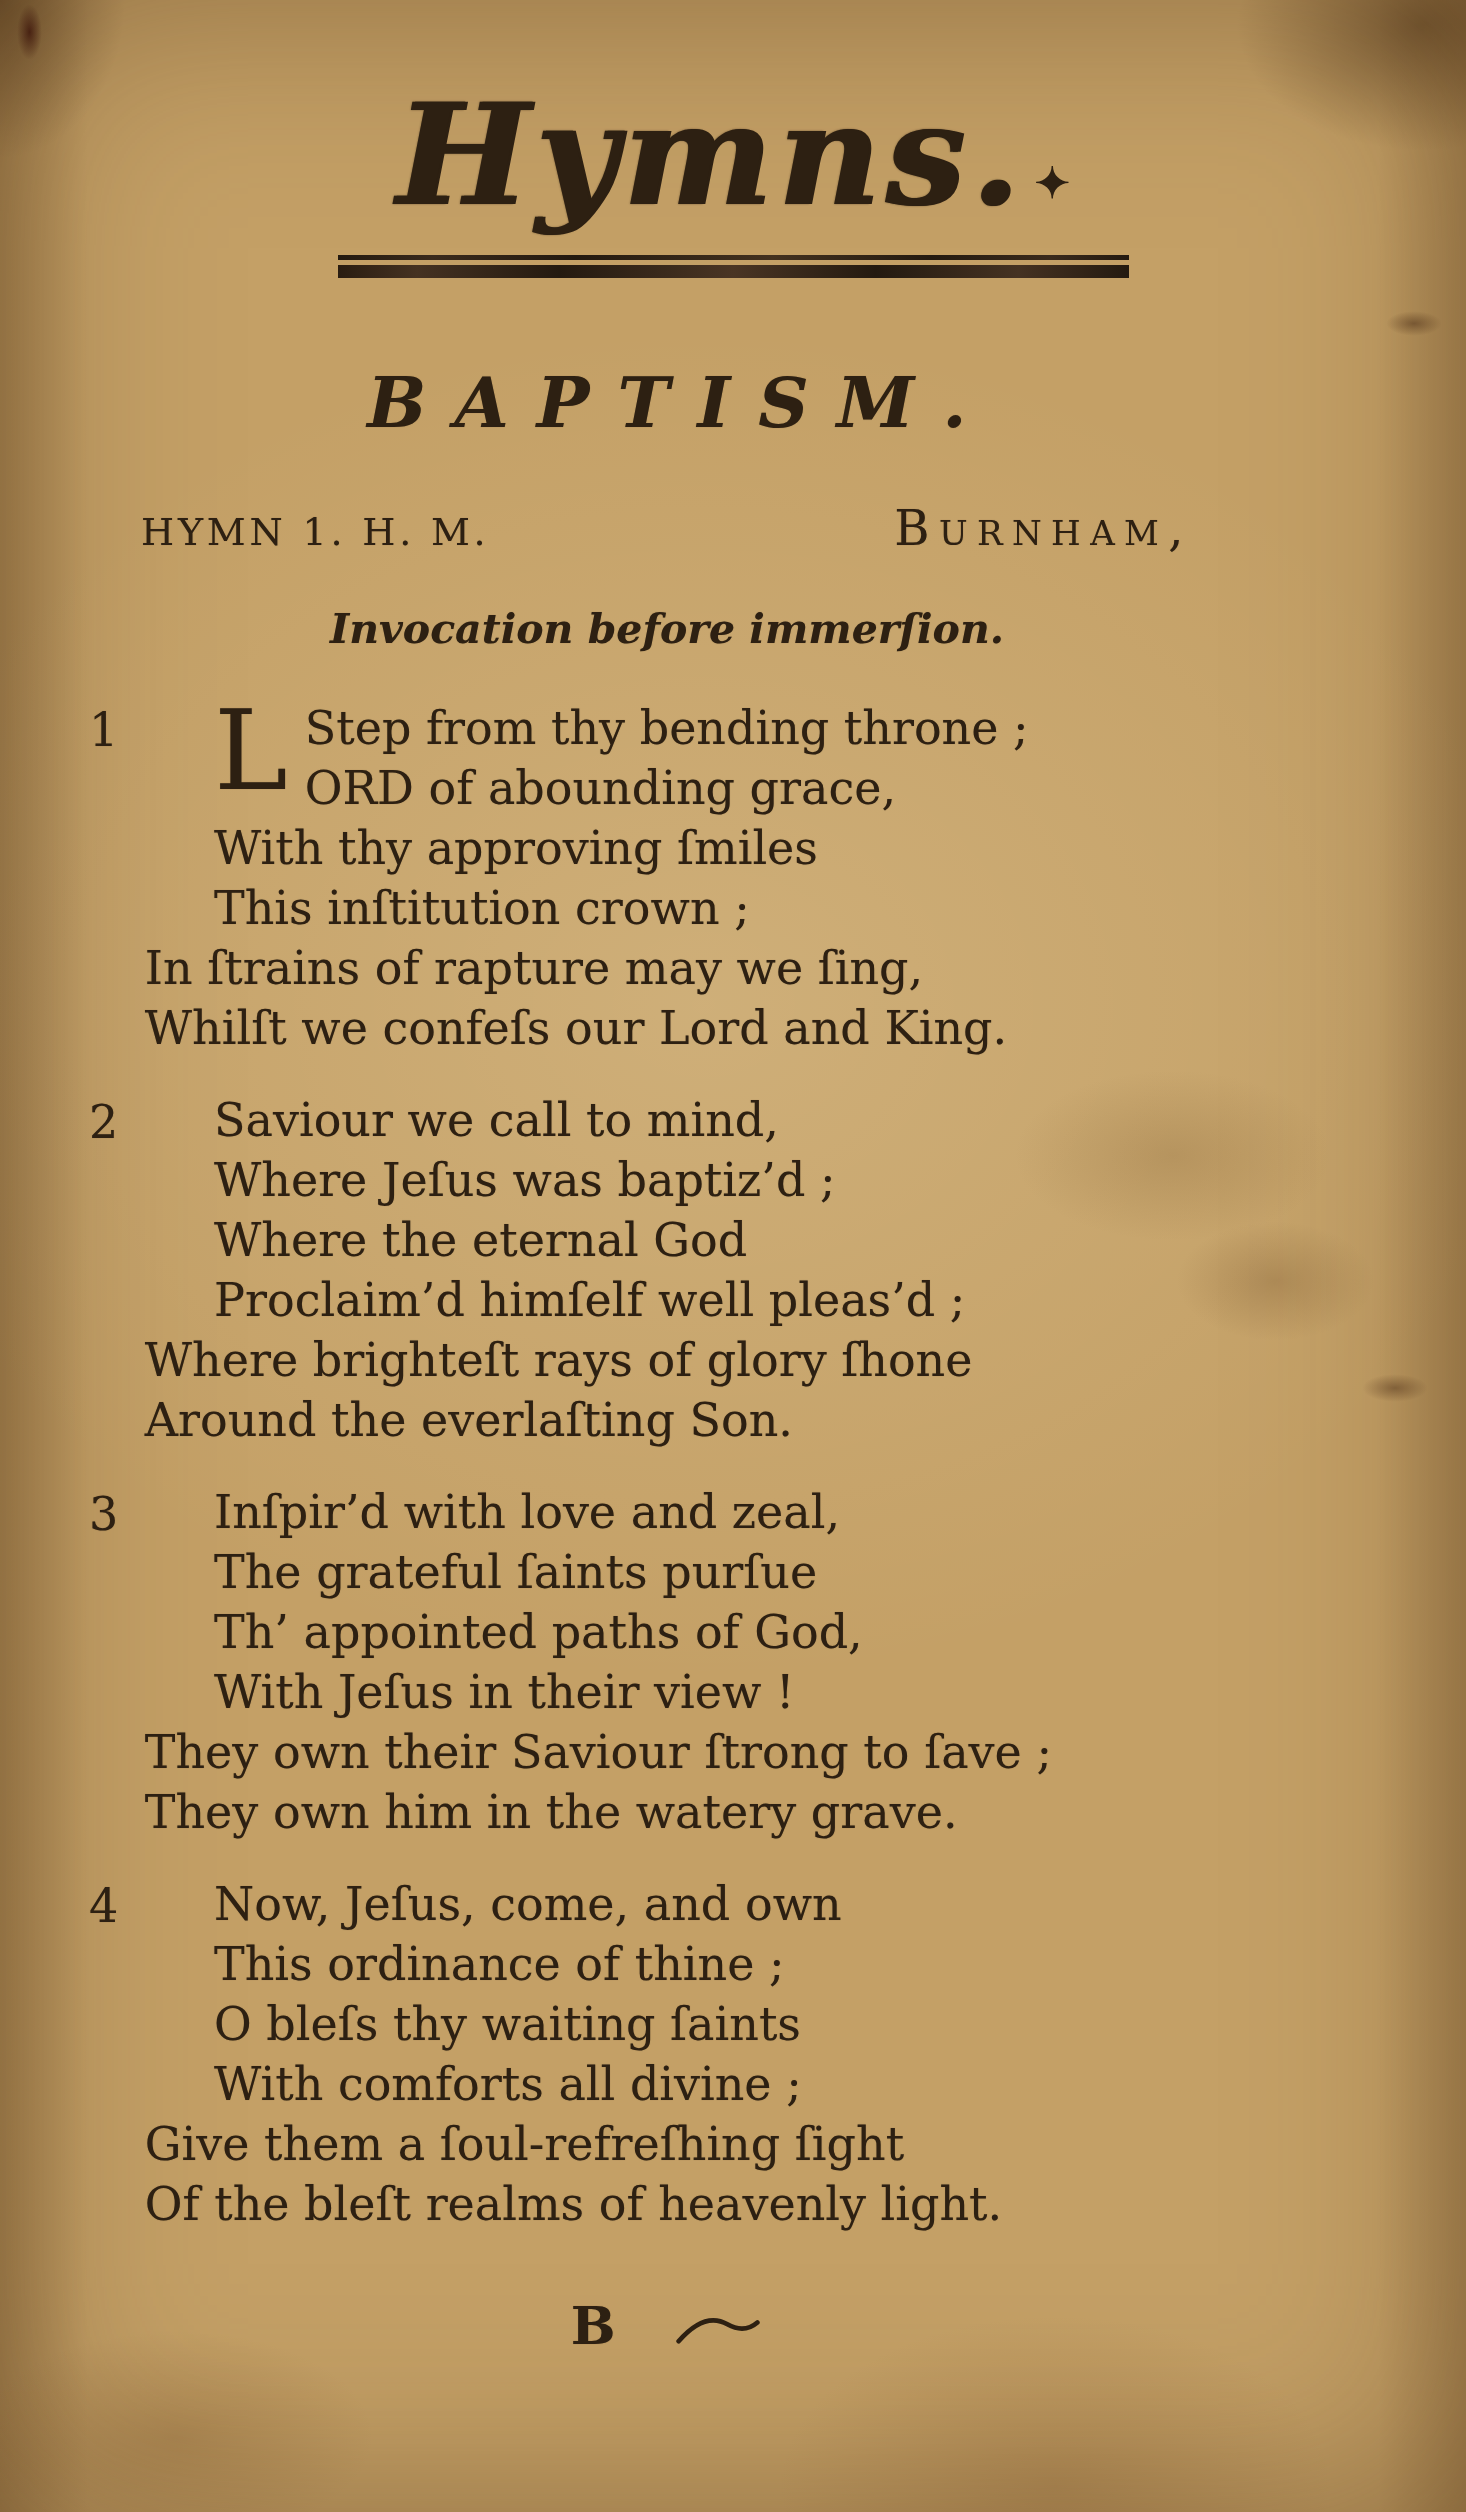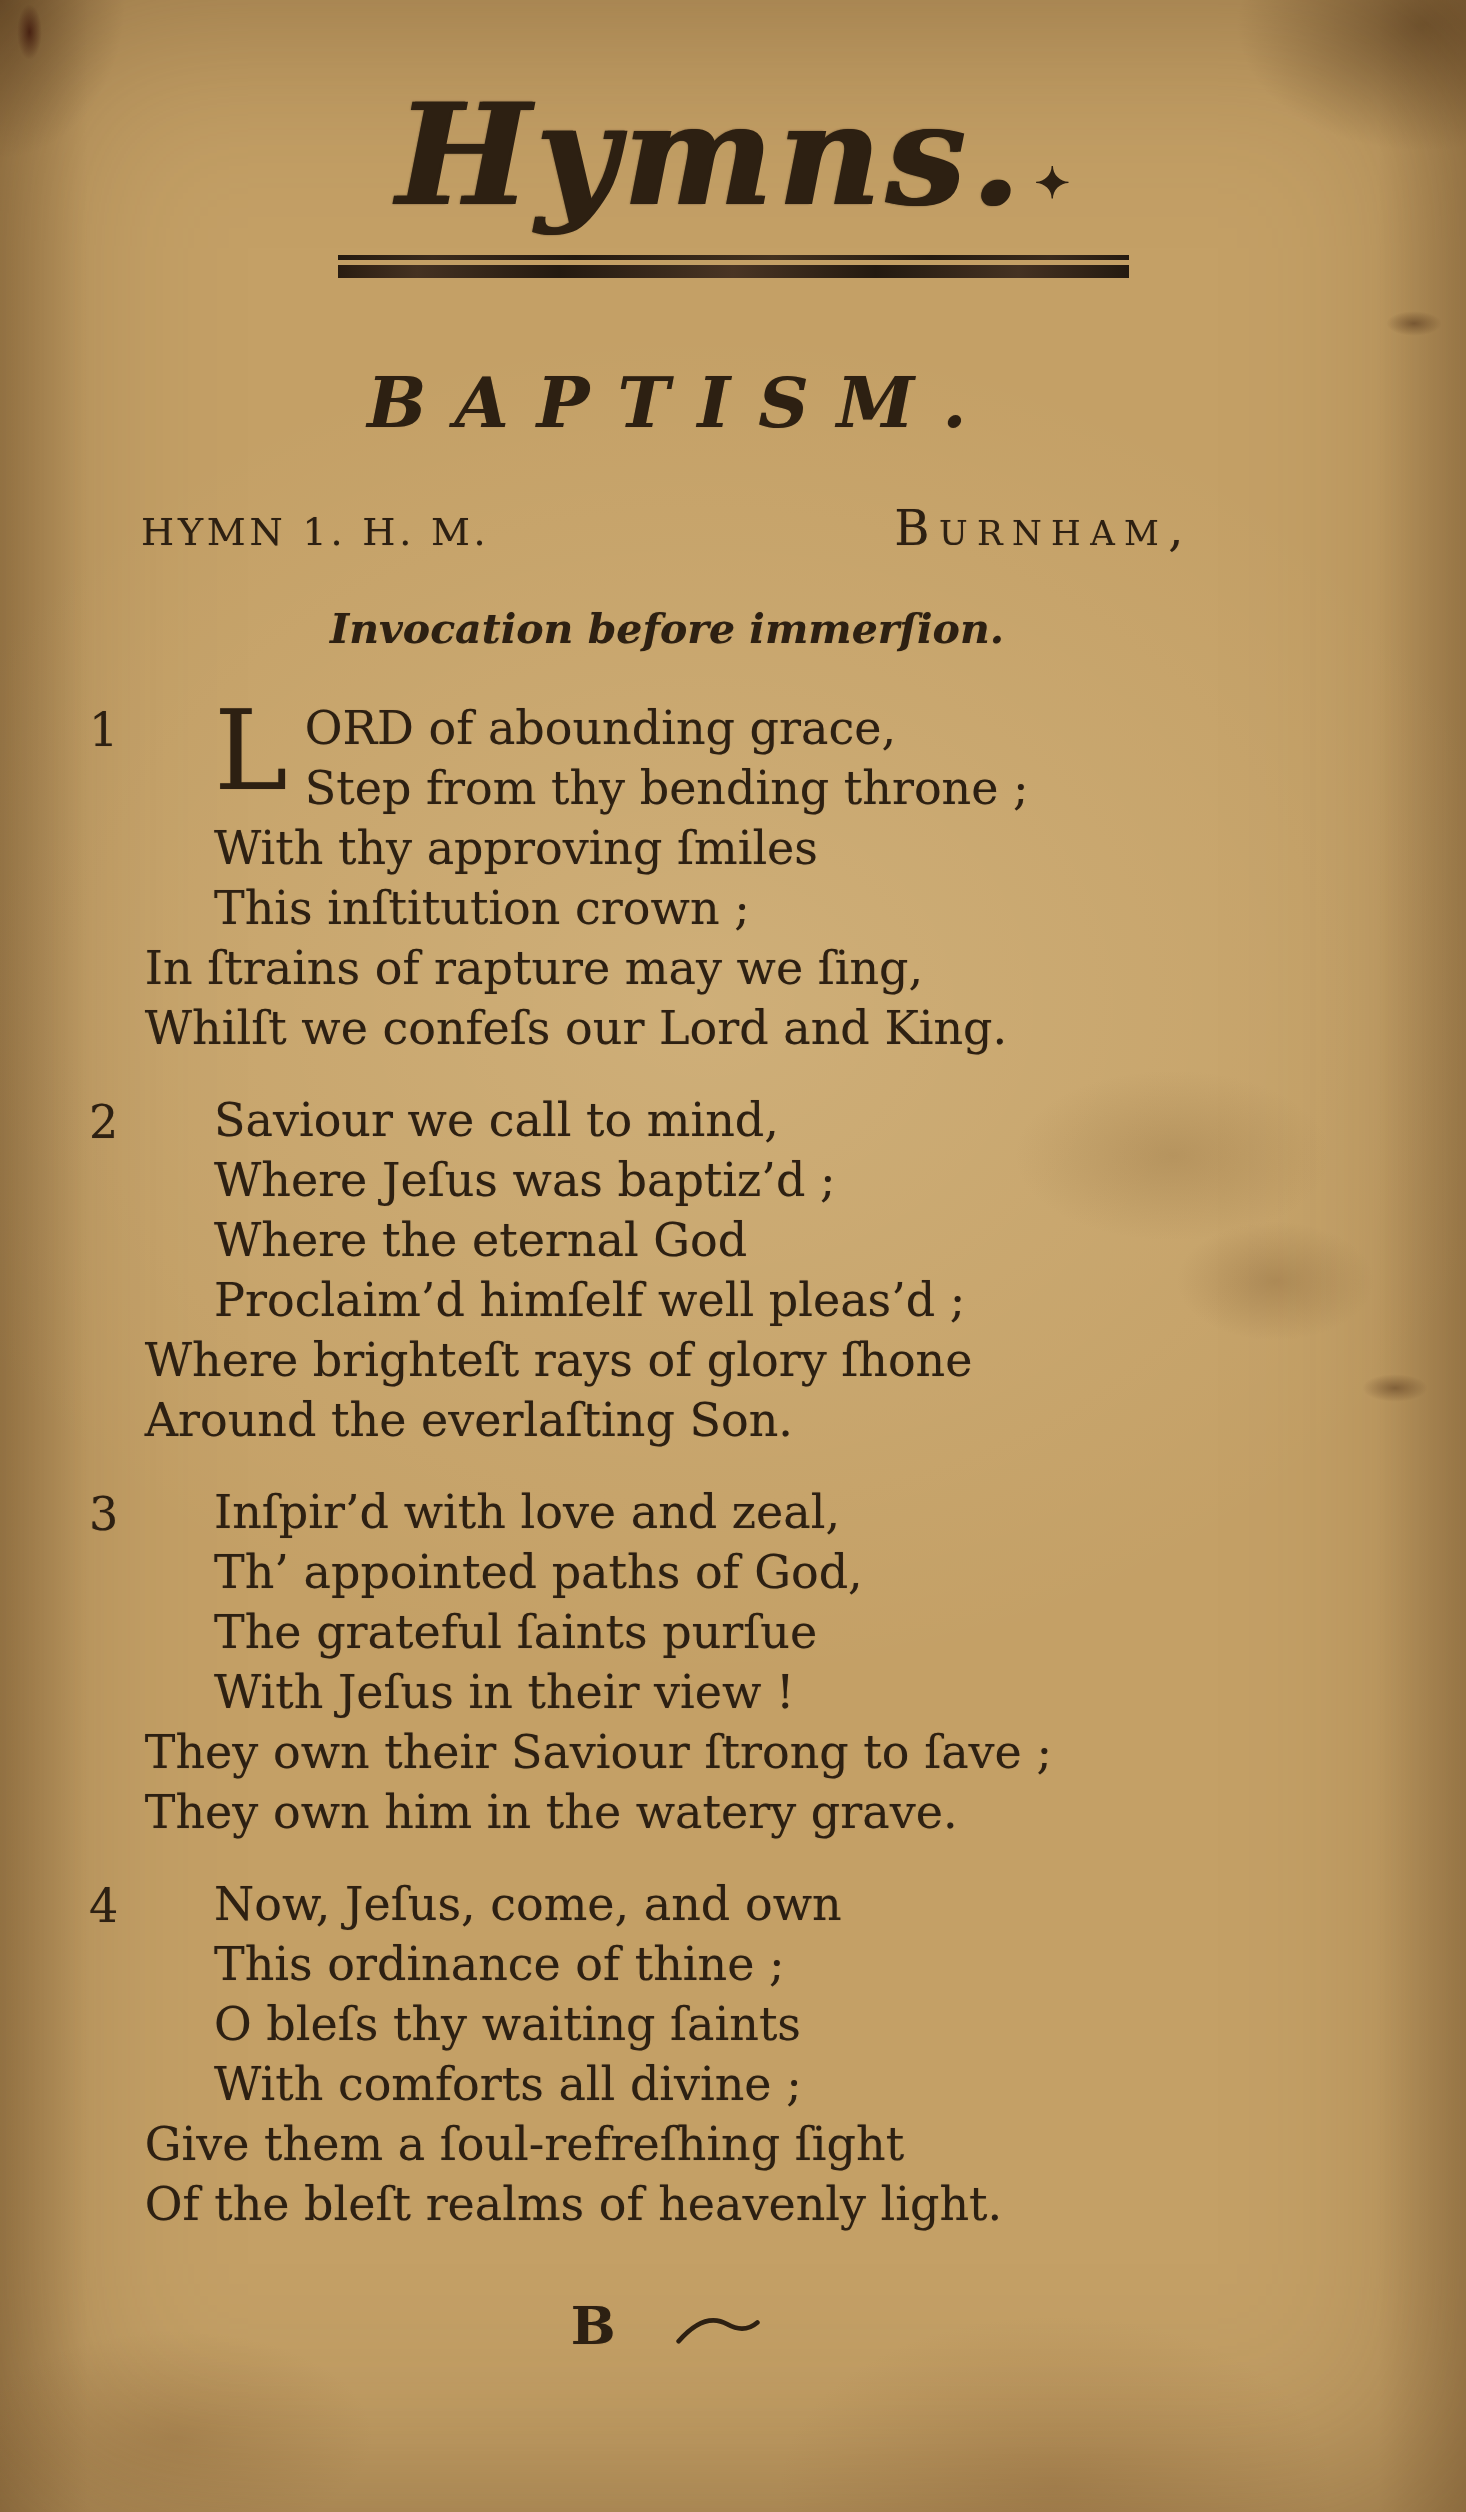--- a/index.html
+++ b/index.html
@@ -126,44 +126,44 @@
       <span class="hymn-label">HYMN 1. H. M.</span>
       <span class="attribution">Burnham,</span>
     </div>
 
     <h3 class="subtitle">Invocation before immerſion.</h3>
 
     <section class="verse first">
       <span class="vnum">1</span>
       <div class="dropcap-block">
         <span class="dropcap">L</span>
+        <div class="line">Step from thy bending throne ;</div>
         <div class="line">ORD of abounding grace,</div>
-        <div class="line">Step from thy bending throne ;</div>
       </div>
       <div class="line short">With thy approving ſmiles</div>
       <div class="line short">This inſtitution crown ;</div>
       <div class="line long">In ſtrains of rapture may we ſing,</div>
       <div class="line long">Whilſt we confeſs our Lord and King.</div>
     </section>
 
     <section class="verse">
       <span class="vnum">2</span>
       <div class="line short">Saviour we call to mind,</div>
       <div class="line short">Where Jeſus was baptiz’d ;</div>
       <div class="line short">Where the eternal God</div>
       <div class="line short">Proclaim’d himſelf well pleas’d ;</div>
       <div class="line long">Where brighteſt rays of glory ſhone</div>
       <div class="line long">Around the everlaſting Son.</div>
     </section>
 
     <section class="verse">
       <span class="vnum">3</span>
       <div class="line short">Inſpir’d with love and zeal,</div>
+      <div class="line short">The grateful ſaints purſue</div>
       <div class="line short">Th’ appointed paths of God,</div>
-      <div class="line short">The grateful ſaints purſue</div>
       <div class="line short">With Jeſus in their view !</div>
       <div class="line long">They own their Saviour ſtrong to ſave ;</div>
       <div class="line long">They own him in the watery grave.</div>
     </section>
 
     <section class="verse">
       <span class="vnum">4</span>
       <div class="line short">Now, Jeſus, come, and own</div>
       <div class="line short">This ordinance of thine ;</div>
       <div class="line short">O bleſs thy waiting ſaints</div>

